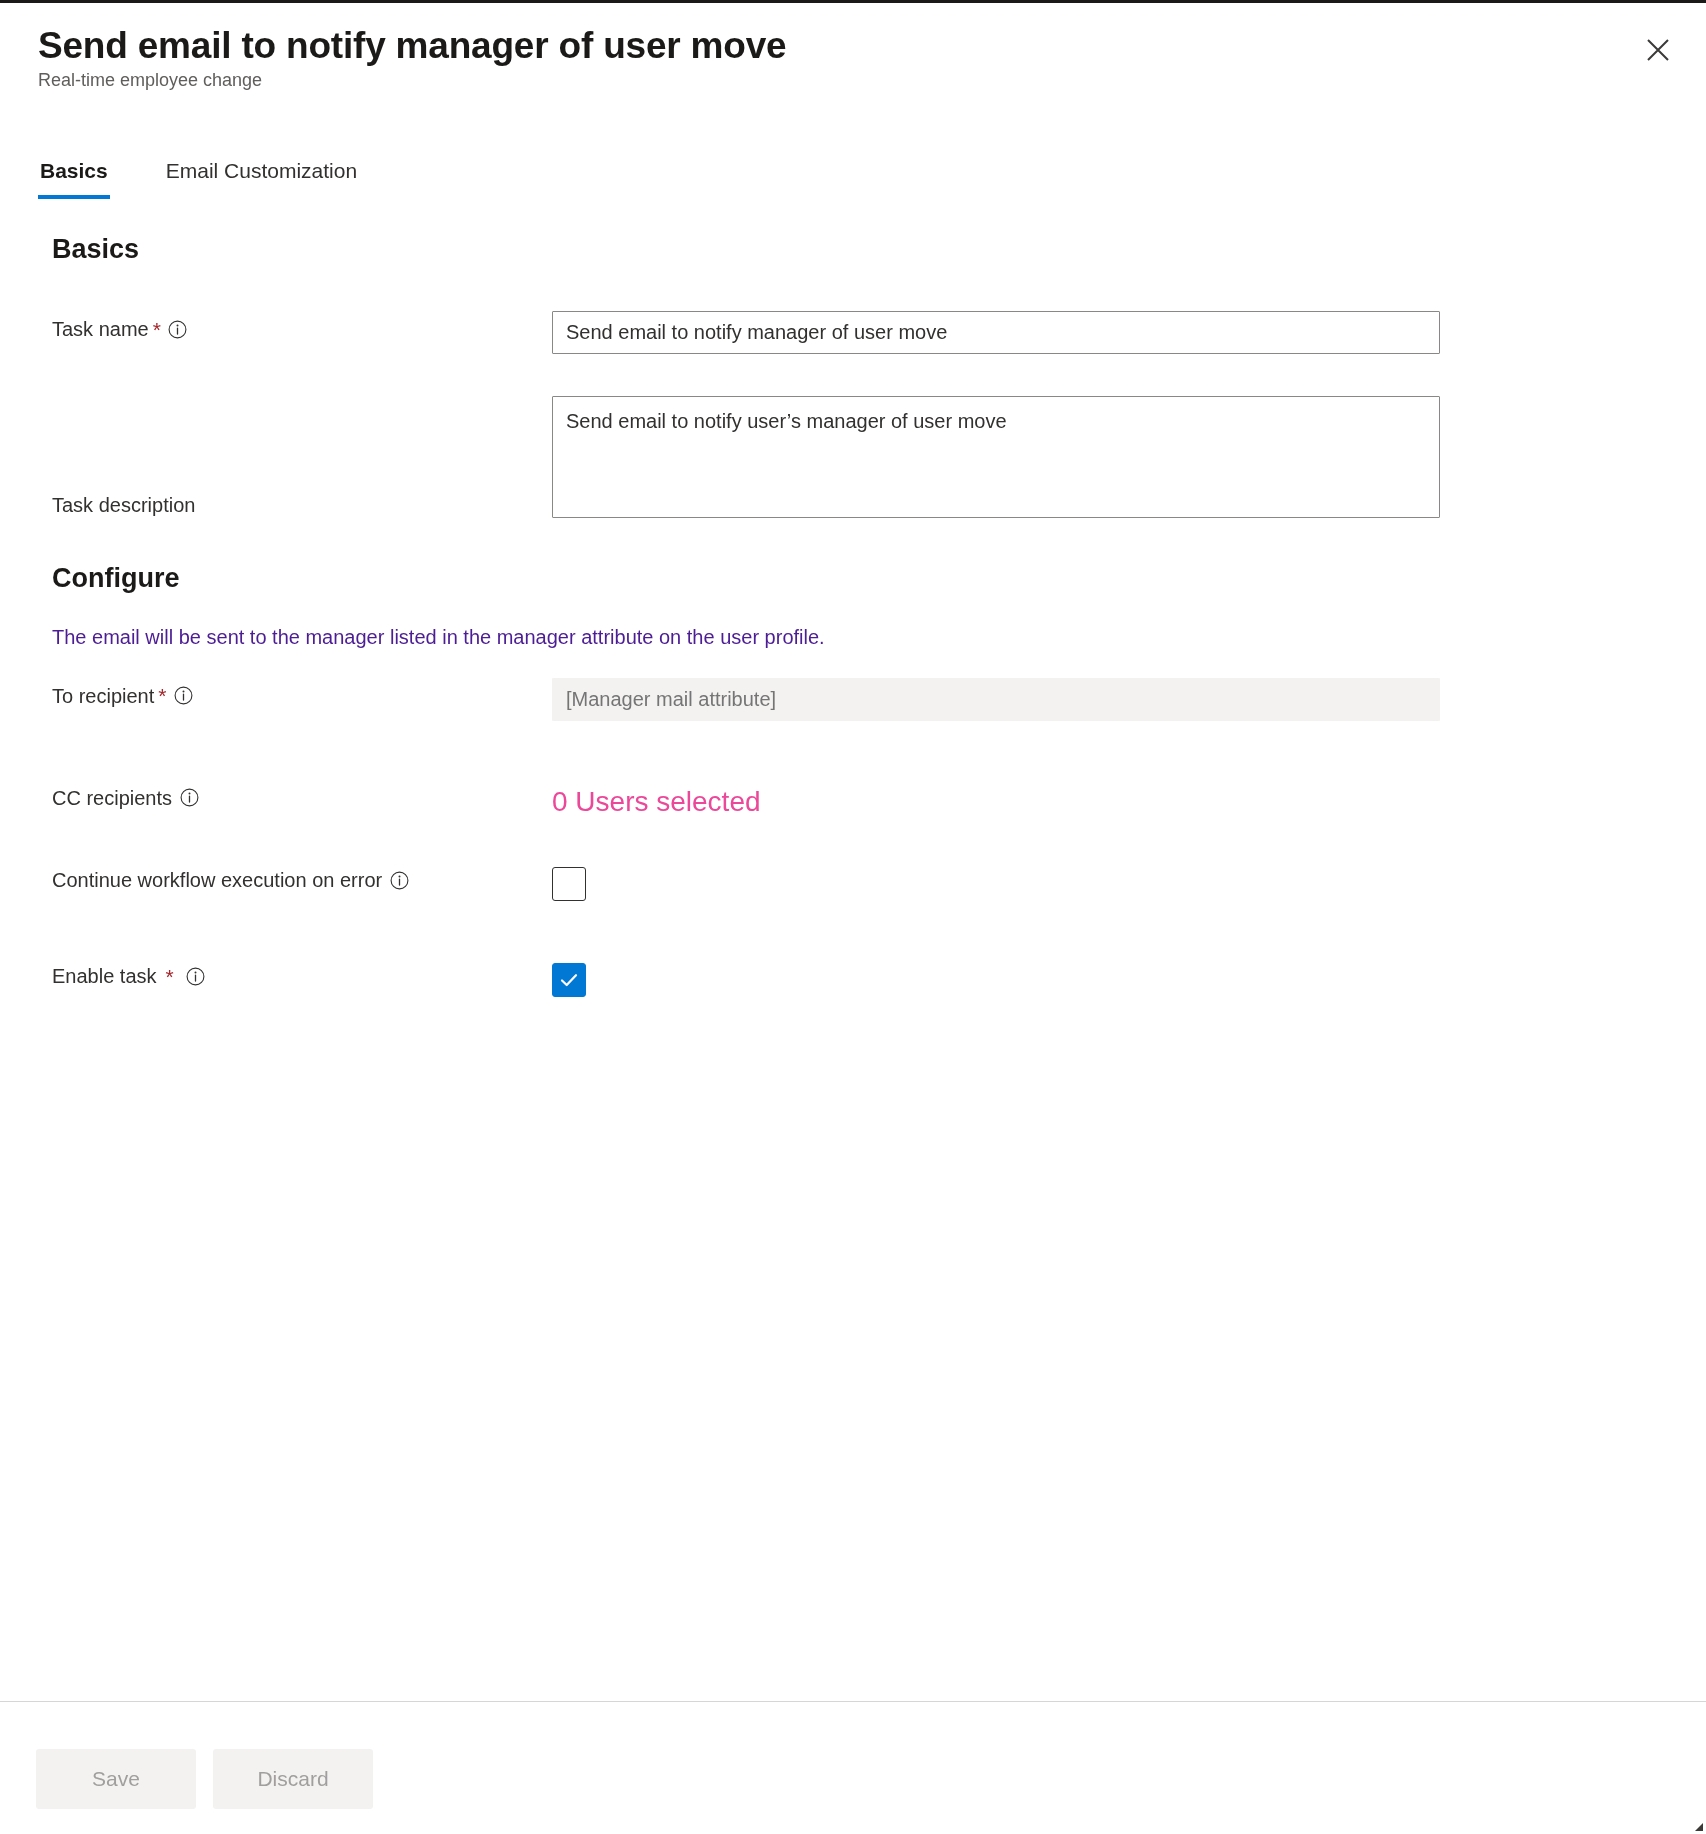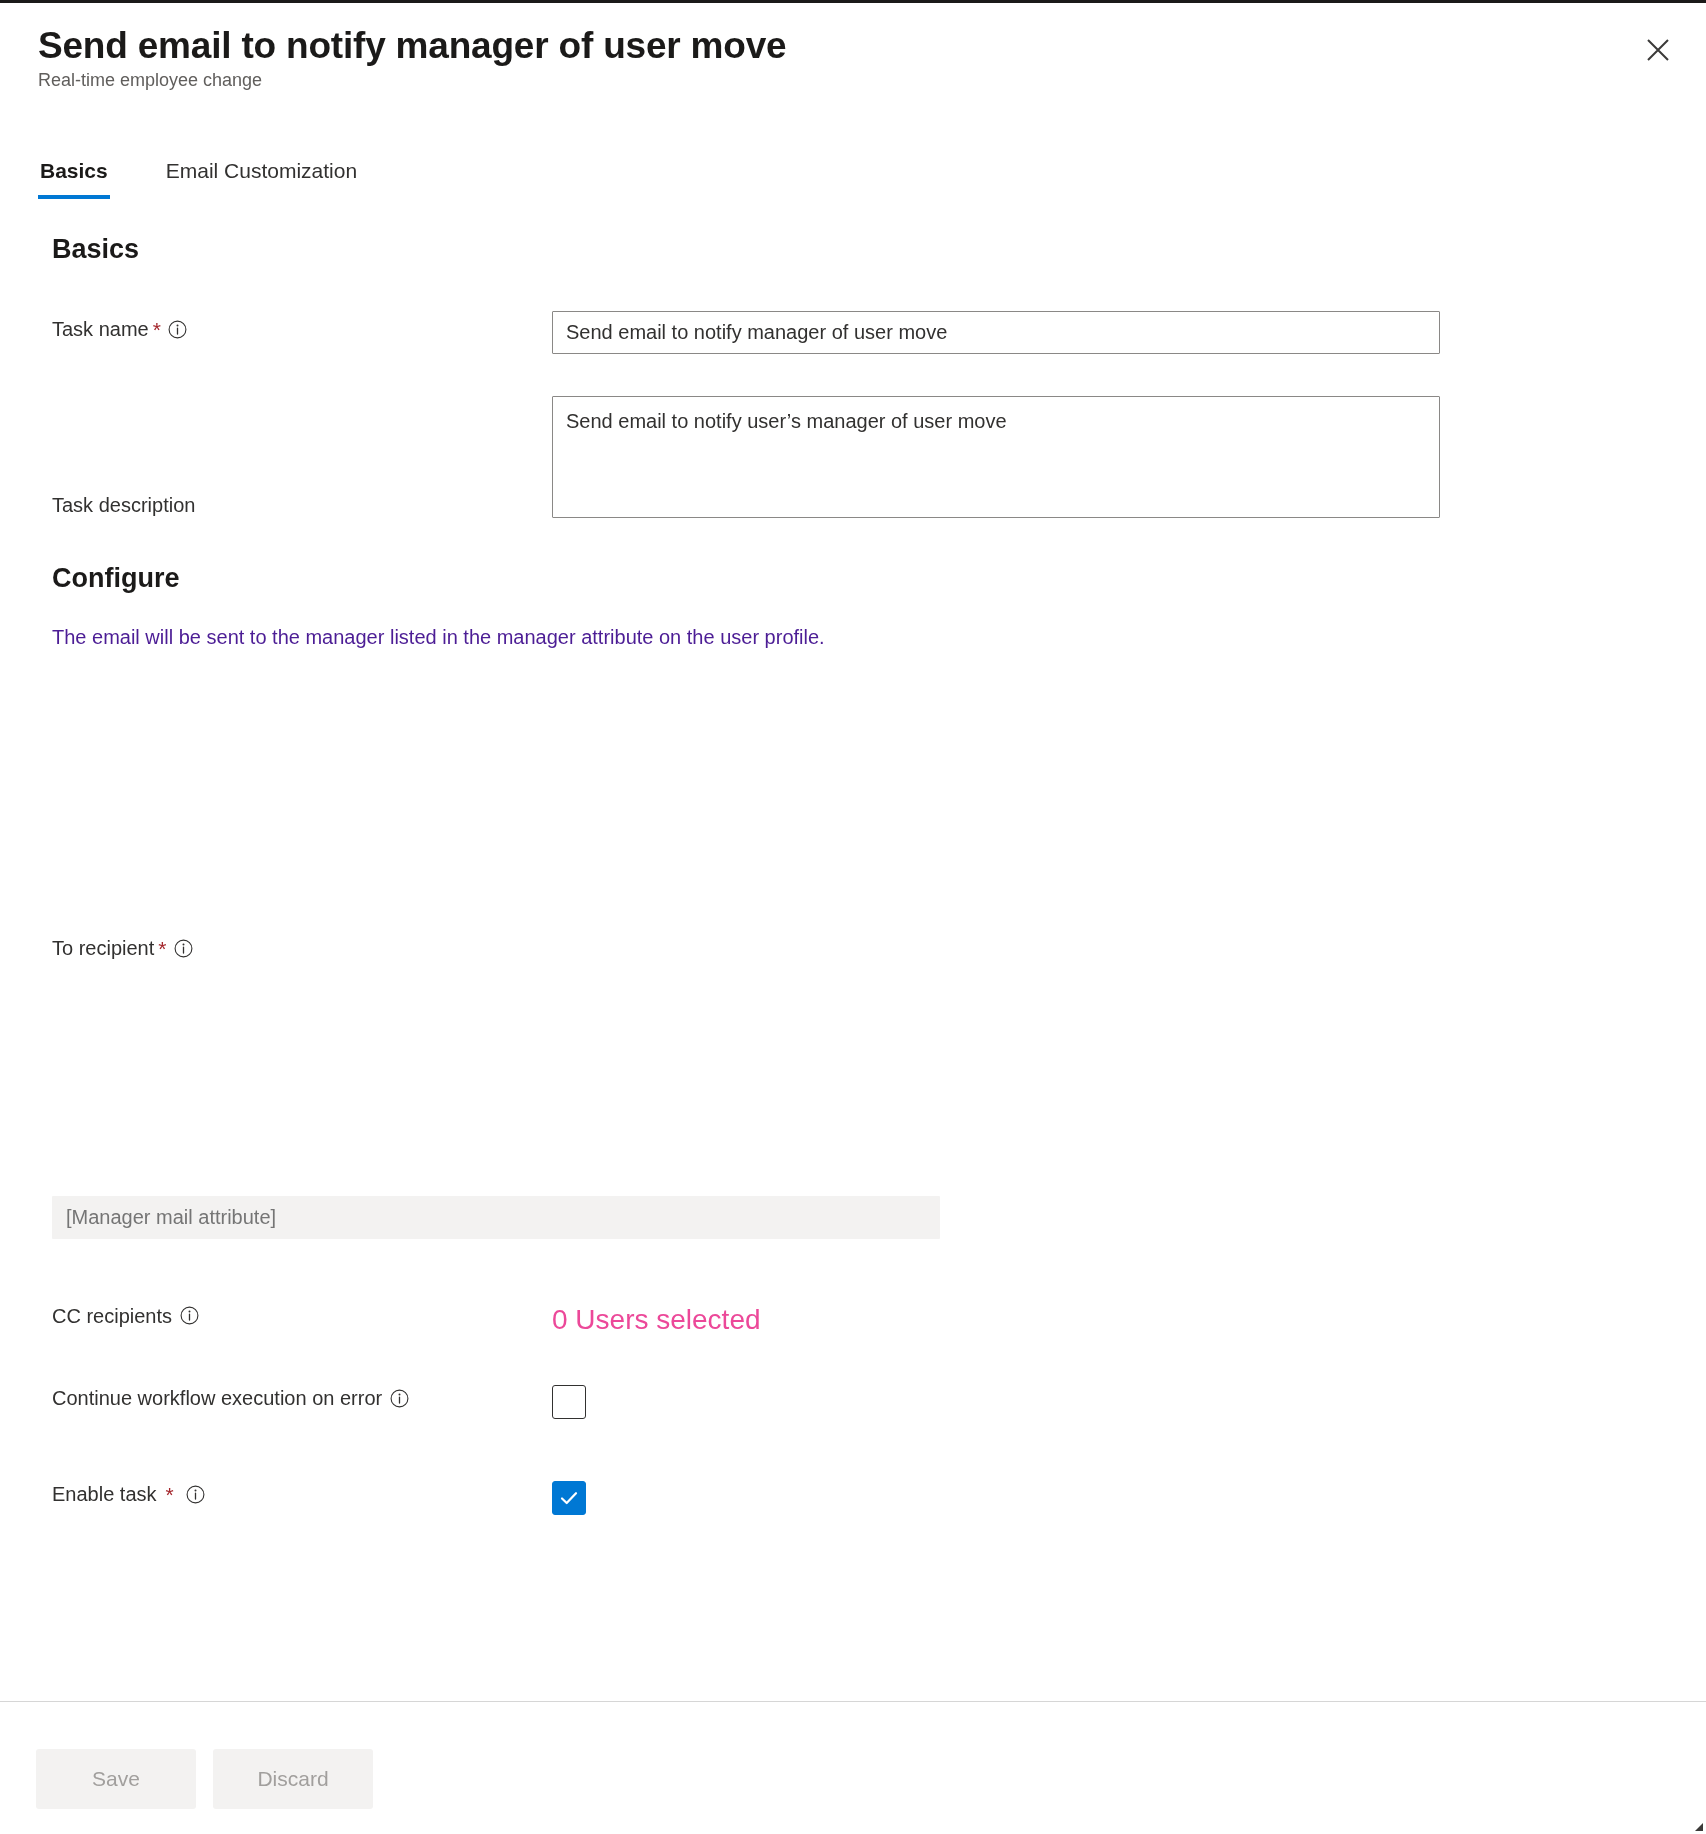--- a/index.html
+++ b/index.html
@@ -318,21 +318,21 @@
       <div class="form-label label-wide" style="padding-top:24px;">
         <span class="label-text">Task description</span>
       </div>
       <textarea class="textarea-input" style="">Send email to notify user’s manager of user move</textarea>
     </div>
 
     <h2 class="section-heading" style="margin-top:44px;">Configure</h2>
 
     <div class="paragraph" style="margin-top:29px;">The email will be sent to the manager listed in the manager attribute on the user profile.</div>
 
-    <div class="form-row" style="margin-top:45px;flex-direction:column;">
+    <div class="form-row" style="margin-top:27px;">
       <div class="form-label">
         <span class="label-text">To recipient</span>
         <span class="req">*</span>
         <span class="info-icon">
           <svg width="19" height="19" viewBox="0 0 19 19" aria-hidden="true">
             <circle cx="9.5" cy="9.5" r="8.4" fill="none" stroke="#323130" stroke-width="1.1"></circle>
             <circle cx="9.5" cy="5.4" r="1.0" fill="#323130"></circle>
             <path d="M9.5 8.1 L9.5 14.1" stroke="#323130" stroke-width="1.3" stroke-linecap="round"></path>
           </svg>
         </span>

